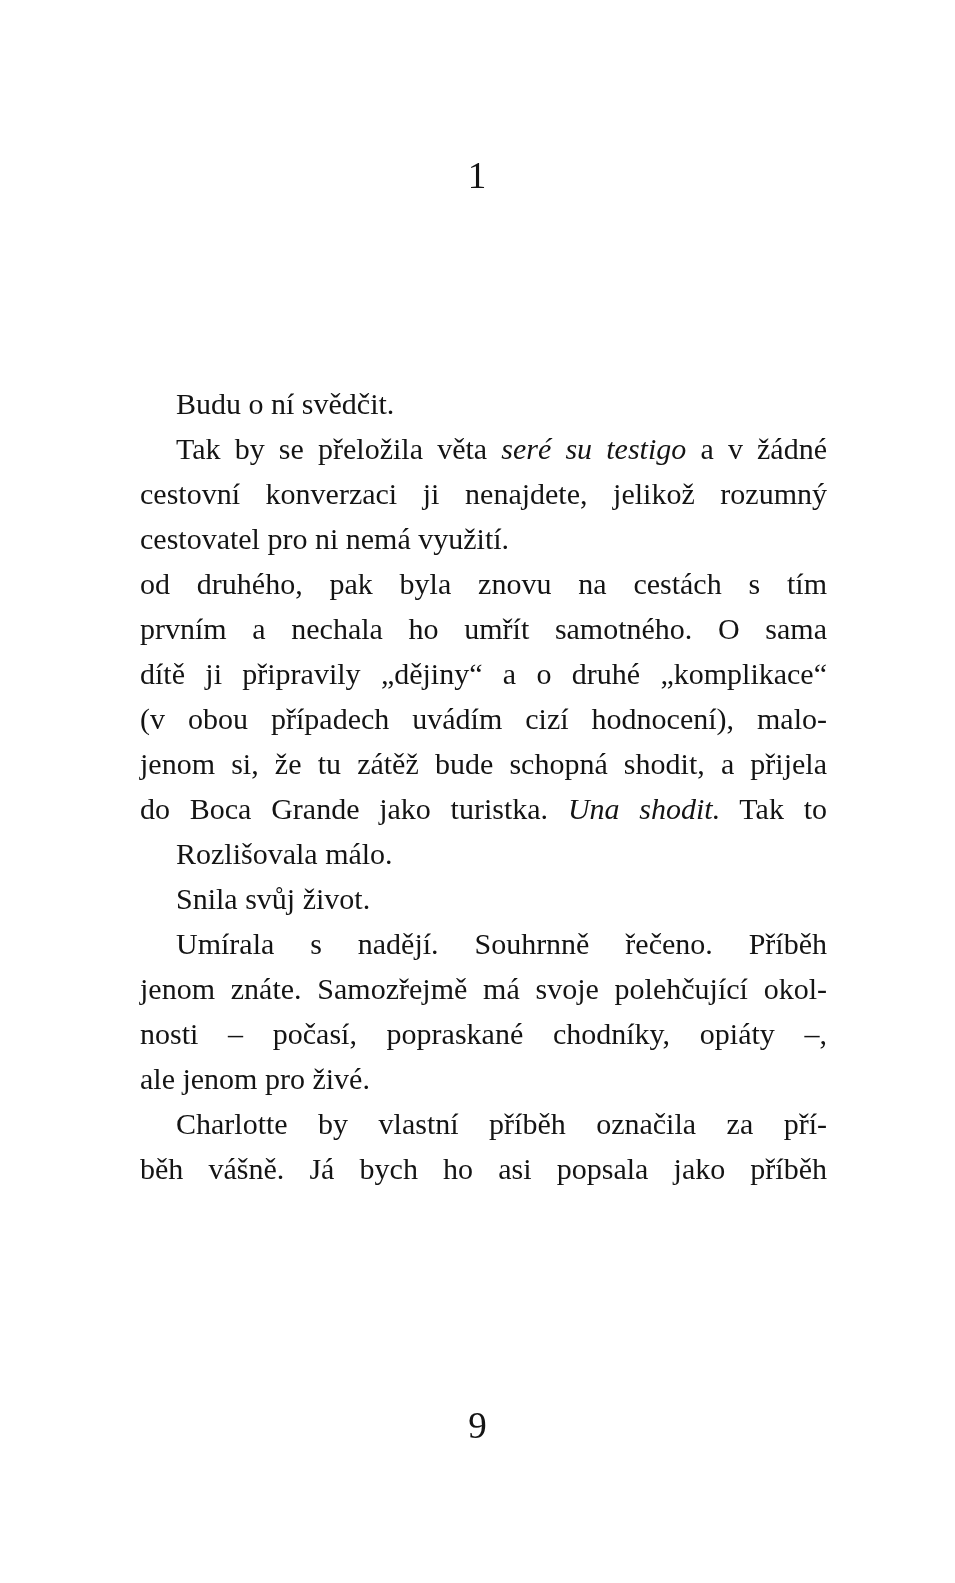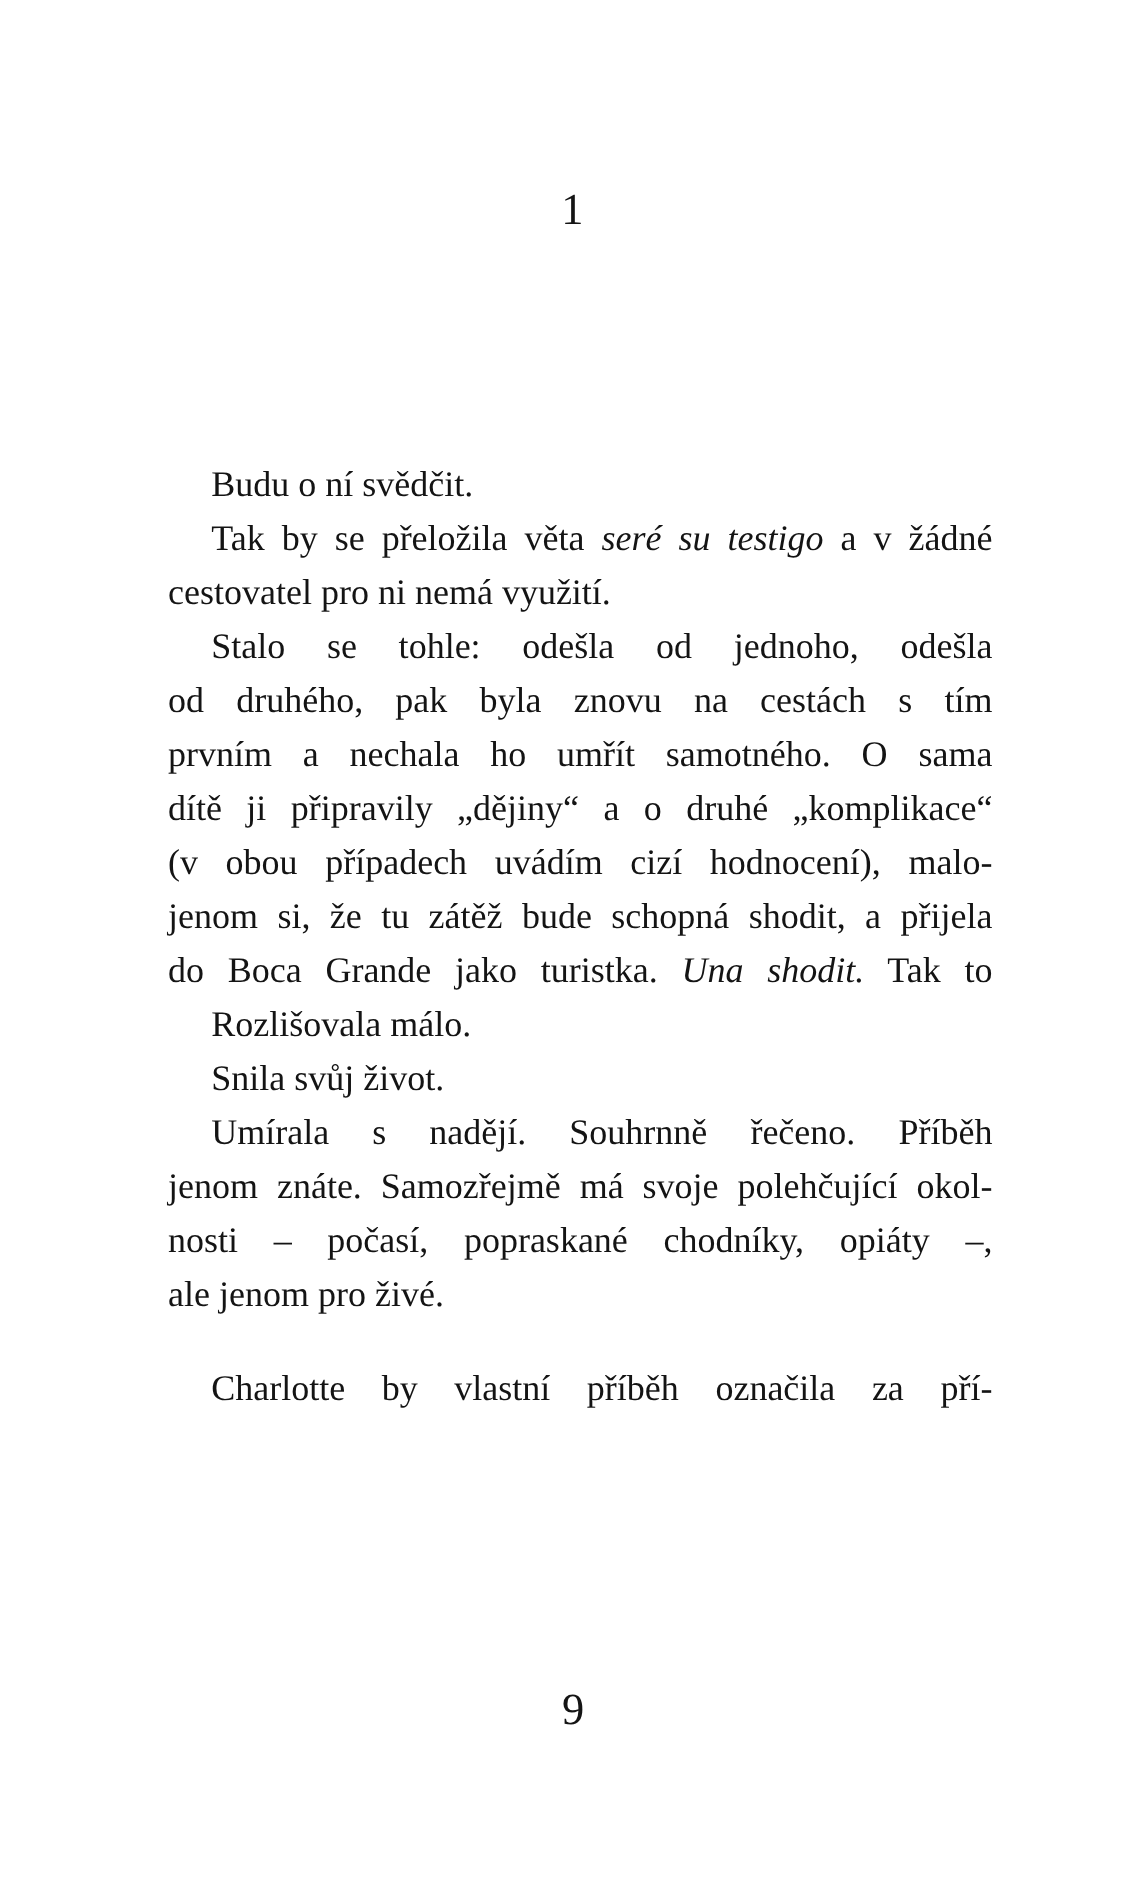--- a/index.html
+++ b/index.html
@@ -37,21 +37,21 @@
   }
   .text-block {
     position: absolute;
     top: 381px;
     left: 140px;
     width: 687px;
     font-size: 30px;
     line-height: 45px;
   }
   .para { margin: 0; font-family: Liberation Serif, serif; }
-  .para.gap-before { margin-top: 34px; }
+  .para.gap-before { }
   .line {
     white-space: nowrap;
     height: 45px;
   }
   .line.justify {
     text-align: justify;
     text-align-last: justify;
   }
   .line.indent { padding-left: 36px; }
   .italic { font-style: italic; }
@@ -61,24 +61,24 @@
 
 <div class="book-page">
   <div class="chapter-number">1</div>
 
   <div class="text-block">
       <div class="para">
         <div class="line indent"><span>Budu o ní svědčit.</span></div>
       </div>
       <div class="para">
         <div class="line justify indent"><span>Tak by se přeložila věta </span><span class="italic">seré su testigo</span><span> a v žádné</span></div>
+        <div class="line justify"><span>cestovní konverzaci ji nenajdete, jelikož rozumný</span></div>
         <div class="line"><span>cestovatel pro ni nemá využití.</span></div>
       </div>
       <div class="para">
-        <div class="line justify indent"><span>Stalo se tohle: odešla od jednoho, odešla</span></div>
         <div class="line justify"><span>od druhého, pak byla znovu na cestách s tím</span></div>
         <div class="line justify"><span>prvním a nechala ho umřít samotného. O sama</span></div>
         <div class="line justify"><span>dítě ji připravily „dějiny“ a o druhé „komplikace“</span></div>
         <div class="line justify"><span>(v obou případech uvádím cizí hodnocení), malo-</span></div>
         <div class="line justify"><span>jenom si, že tu zátěž bude schopná shodit, a přijela</span></div>
         <div class="line justify"><span>do Boca Grande jako turistka. </span><span class="italic">Una shodit.</span><span> Tak to</span></div>
       </div>
       <div class="para">
         <div class="line indent"><span>Rozlišovala málo.</span></div>
       </div>
@@ -86,17 +86,18 @@
         <div class="line indent"><span>Snila svůj život.</span></div>
       </div>
       <div class="para">
         <div class="line justify indent"><span>Umírala s nadějí. Souhrnně řečeno. Příběh</span></div>
         <div class="line justify"><span>jenom znáte. Samozřejmě má svoje polehčující okol-</span></div>
         <div class="line justify"><span>nosti – počasí, popraskané chodníky, opiáty –,</span></div>
         <div class="line"><span>ale jenom pro živé.</span></div>
       </div>
       <div class="para gap-before">
         <div class="line justify indent"><span>Charlotte by vlastní příběh označila za pří-</span></div>
+        <div class="line justify"><span>běh vášně. Já bych ho asi popsala jako příběh</span></div>
       </div>
     </div>
 
   <div class="page-number">9</div>
 </div>
 
 </body></html>

